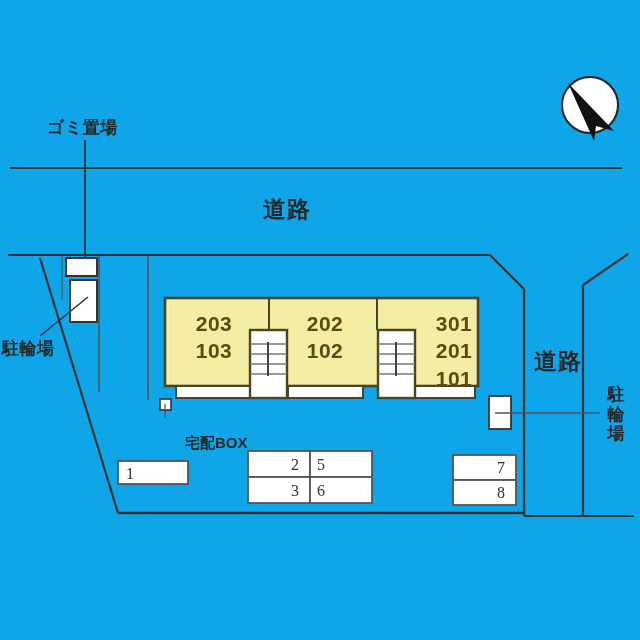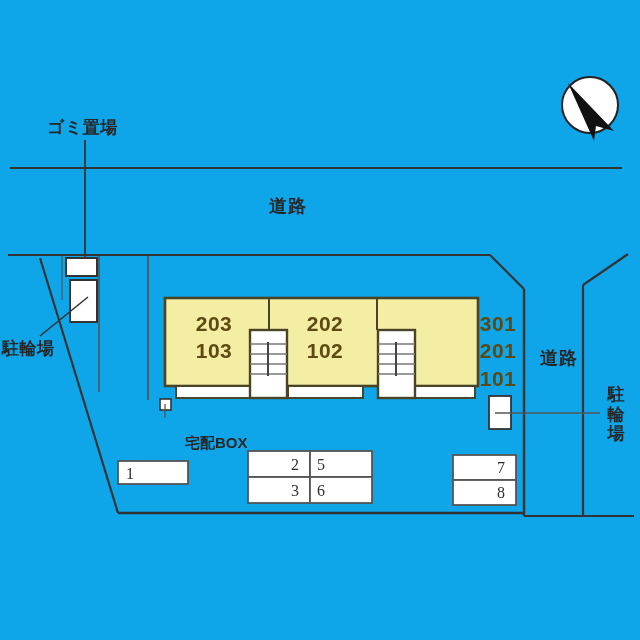--- a/index.html
+++ b/index.html
@@ -24,21 +24,21 @@
     width: 640px;
     height: 640px;
   }
   .lbl {
     position: absolute;
     color: #262626;
     font-weight: bold;
     white-space: nowrap;
     line-height: 1.05;
   }
-  .lbl-road { font-size: 18px; letter-spacing: 1px; margin-left: 6px; }
+  .lbl-road { font-size: 23px; letter-spacing: 1px; }
   .lbl-facility { font-size: 17px; letter-spacing: 0.5px; }
   .lbl-vert {
     font-size: 17px;
     width: 20px;
     white-space: normal;
     text-align: center;
     line-height: 1.15;
     letter-spacing: 0px;
   }
   .lbl-delivery { font-size: 15px; letter-spacing: 0px; }
@@ -182,21 +182,21 @@
   <div class="unit-col" style="left:178px; top:310px; width:72px;">
     <div>203</div>
     <div>103</div>
   </div>
 
   <div class="unit-col" style="left:289px; top:310px; width:72px;">
     <div>202</div>
     <div>102</div>
   </div>
 
-  <div class="unit-col" style="left:418px; top:310px; width:72px;margin-left:44px;">
+  <div class="unit-col" style="left:418px; top:310px; width:72px;">
     <div>301</div>
     <div>201</div>
     <div>101</div>
   </div>
 
   <div class="pk-num" style="left:126px; top:465px;">1</div>
 
   <div class="pk-num" style="left:291px; top:456px;">2</div>
 
   <div class="pk-num" style="left:291px; top:482px;">3</div>

